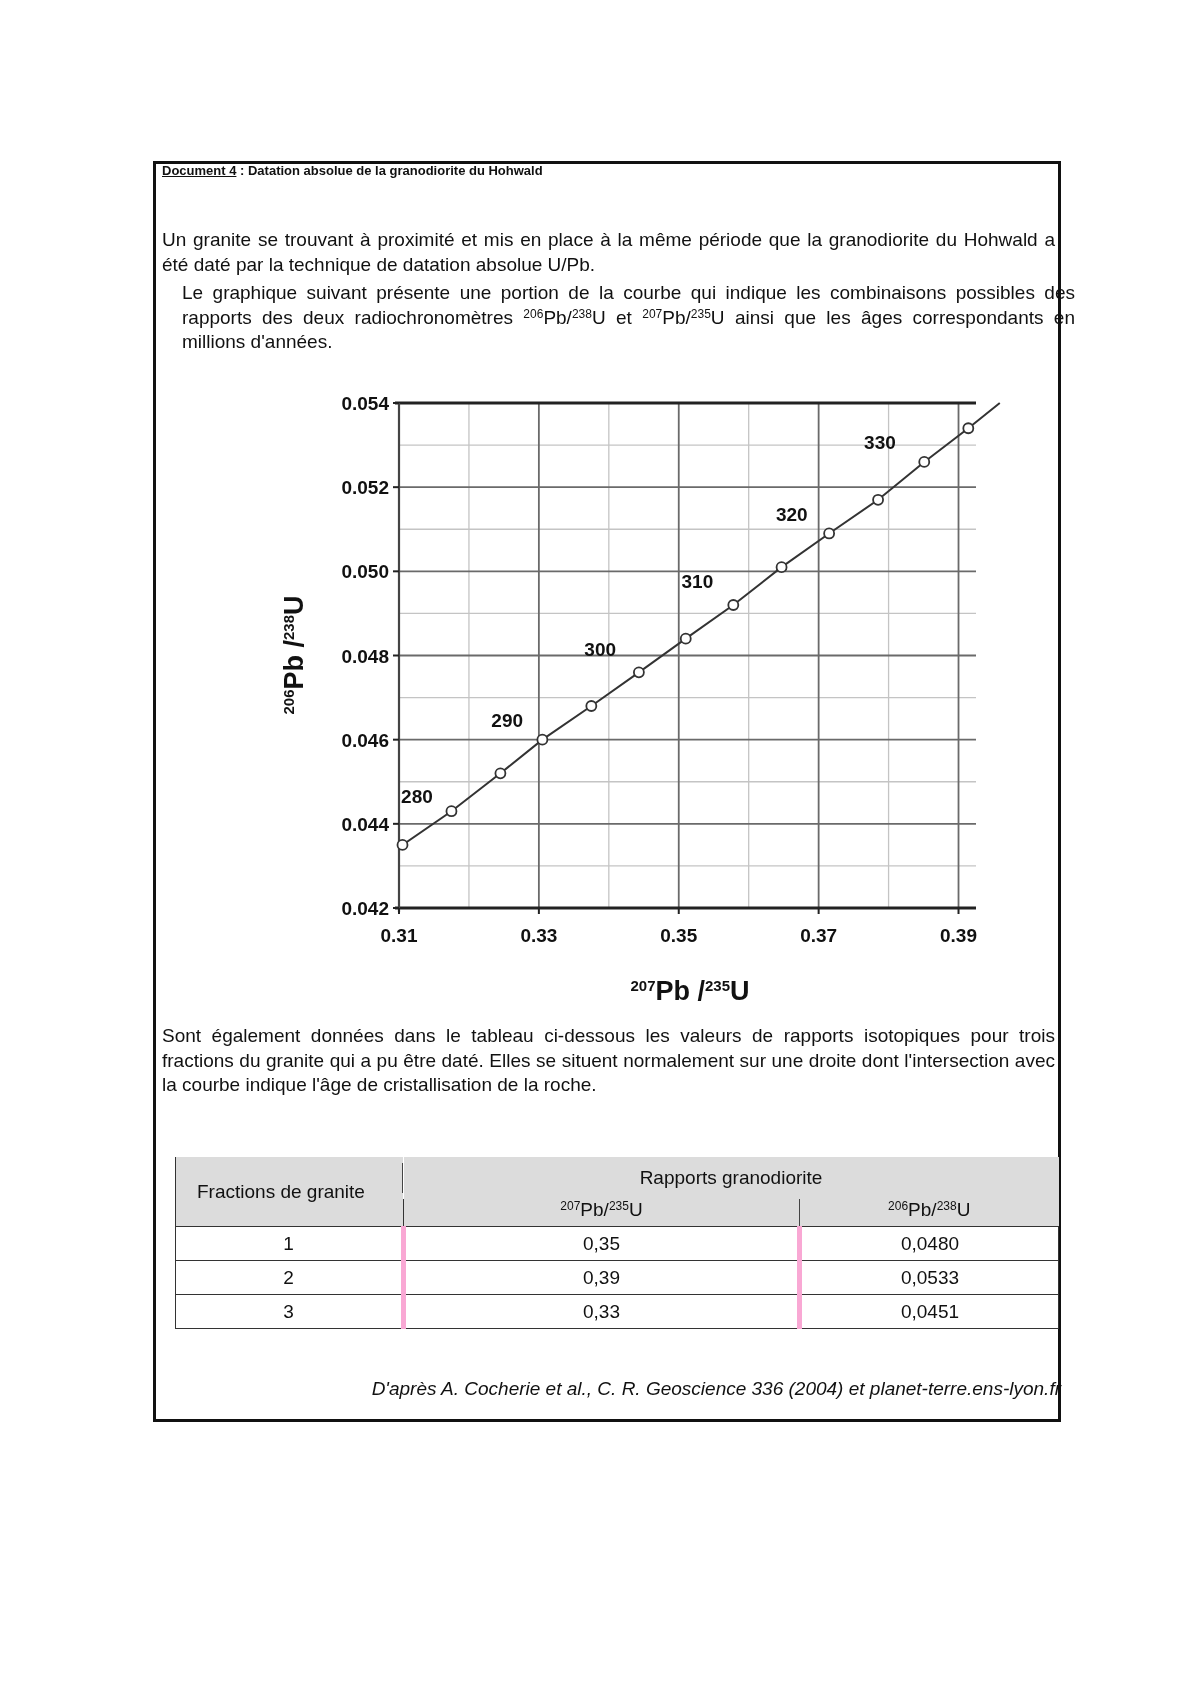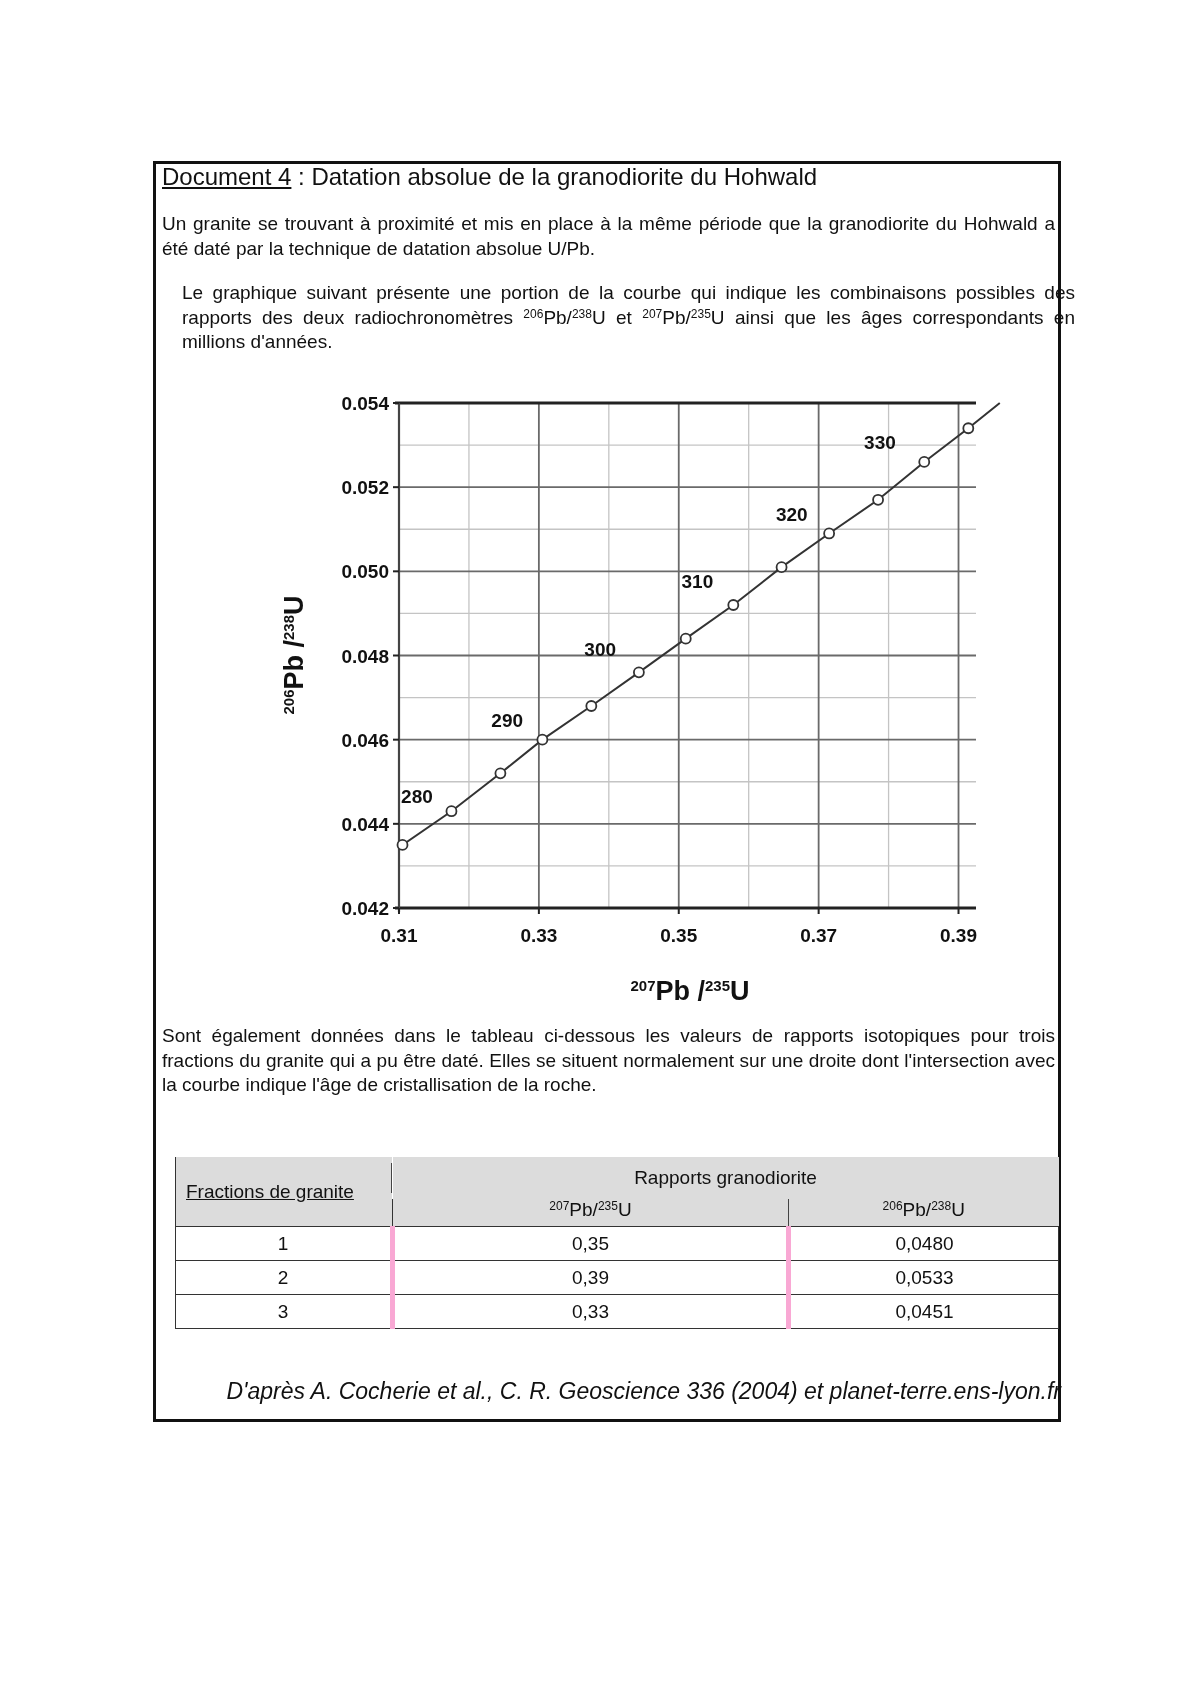--- a/index.html
+++ b/index.html
@@ -1,43 +1,43 @@
 <!DOCTYPE html>
 <html><head>
 <meta charset="utf-8">
 <style>
   html, body { margin: 0; padding: 0; background: #ffffff; }
   body { width: 1191px; height: 1684px; position: relative; font-family: "Liberation Sans", sans-serif; color: #111; }
   .doc-box { position: absolute; left: 153px; top: 161px; width: 902px; height: 1255px; border: 3px solid #111; box-sizing: content-box; }
-  .doc-title { position: absolute; left: 162px; top: 163px; font-size: 24px; font-weight: normal; }
+  .doc-title { position: absolute; left: 162px; top: 163px; font-size: 13px; font-weight: bold; }
   .doc-title .u { text-decoration: underline; }
   .para { position: absolute; left: 162px; width: 893px; font-size: 19px; line-height: 24.5px; text-align: justify; text-align-last: left; }
   .para sup { font-size: 12px; vertical-align: 6px; line-height: 0; }
-  #p1 { top: 212px; }
+  #p1 { top: 228px; }
   #p2 { top: 281px; margin-left: 20px; }
   #p3 { top: 1024px; }
   #chart { position: absolute; left: 240px; top: 380px; width: 800px; height: 650px; overflow: visible; }
   .tick-lbl { font-family: "Liberation Sans", sans-serif; font-weight: bold; font-size: 19px; fill: #111; }
   .age-lbl { font-family: "Liberation Sans", sans-serif; font-weight: bold; font-size: 19px; fill: #111; }
   .axis-title { font-family: "Liberation Sans", sans-serif; font-weight: bold; fill: #111; }
   table.data { position: absolute; left: 175px; top: 1157px; width: 884px; border-collapse: collapse; font-size: 19px; }
   table.data td, table.data th { font-weight: normal; text-align: center; padding: 0; }
   table.data thead tr { background: #dcdcdc; }
   table.data th.h1 { height: 42px; vertical-align: middle; }
   table.data th.h2 { height: 27px; vertical-align: top; }
-  table.data th.col0 { width: 206px; text-align: left; padding-left: 10px; position: relative; text-decoration: underline; }
+  table.data th.col0 { width: 206px; text-align: left; padding-left: 21px; position: relative; }
   table.data th.col0 .sep { position: absolute; right: 0; top: 6px; height: 30px; border-right: 1px solid #444; }
   table.data th.sub { border-left: 1px solid #444; }
   table.data th sup { font-size: 12px; vertical-align: 6px; line-height: 0; }
   table.data tbody td { height: 33px; border-top: 1.5px solid #333; border-left: 5px solid #f9a8d4; }
   table.data tbody td:first-child { border-left: 1.5px solid #333; }
   table.data tbody td:last-child { border-right: 1.5px solid #333; text-align: center; }
   table.data tbody tr:last-child td { border-bottom: 1.5px solid #333; }
   table.data thead th:first-child { border-left: 1.5px solid #333; }
-  .source { position: absolute; right: 130px; top: 1378px; font-size: 23px; font-style: italic; }
+  .source { position: absolute; right: 130px; top: 1378px; font-size: 19px; font-style: italic; }
 </style>
 </head>
 <body>
 
 <div class="doc-box"></div>
 
 <div class="doc-title"><span class="u">Document 4</span><span> : Datation absolue de la granodiorite du Hohwald</span></div>
 
 <div class="para" id="p1">Un granite se trouvant à proximité et mis en place à la même période que la granodiorite du Hohwald a été daté par la technique de datation absolue U/Pb.</div>
 

